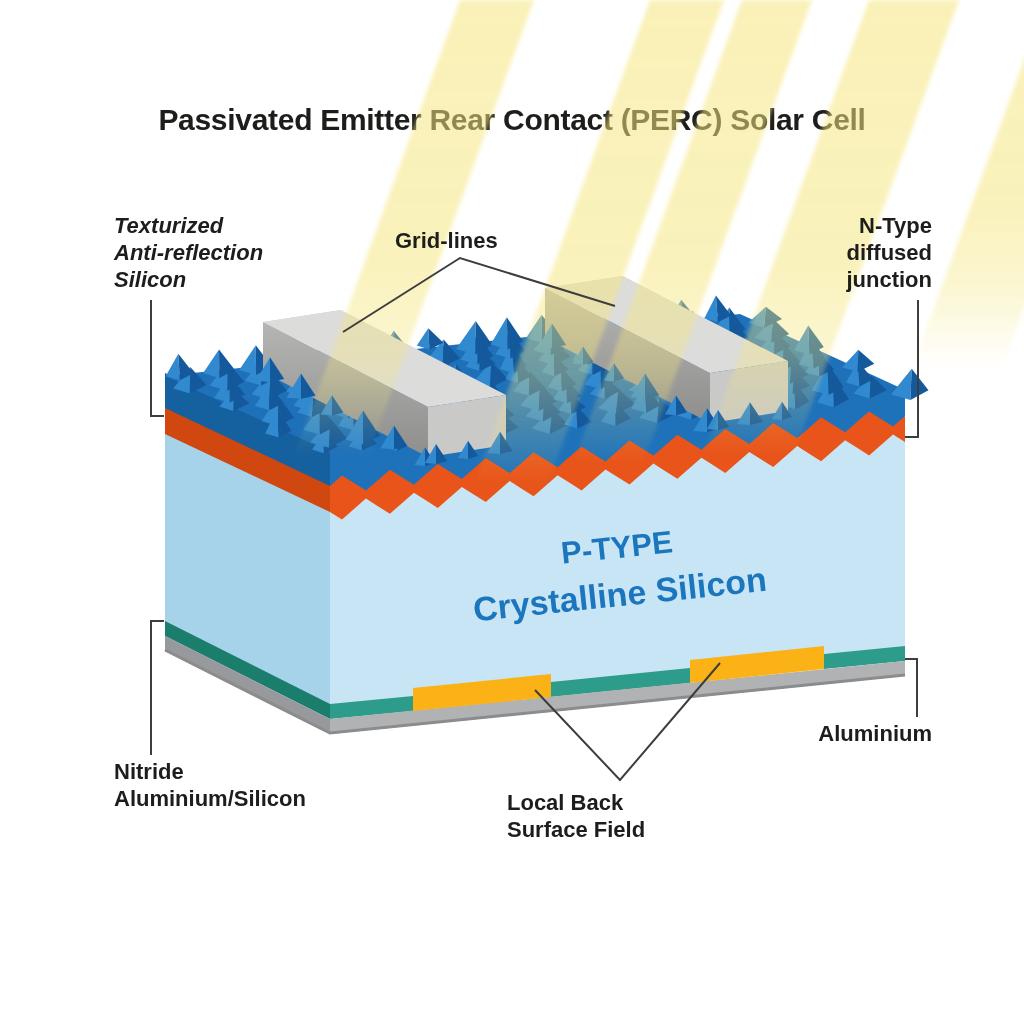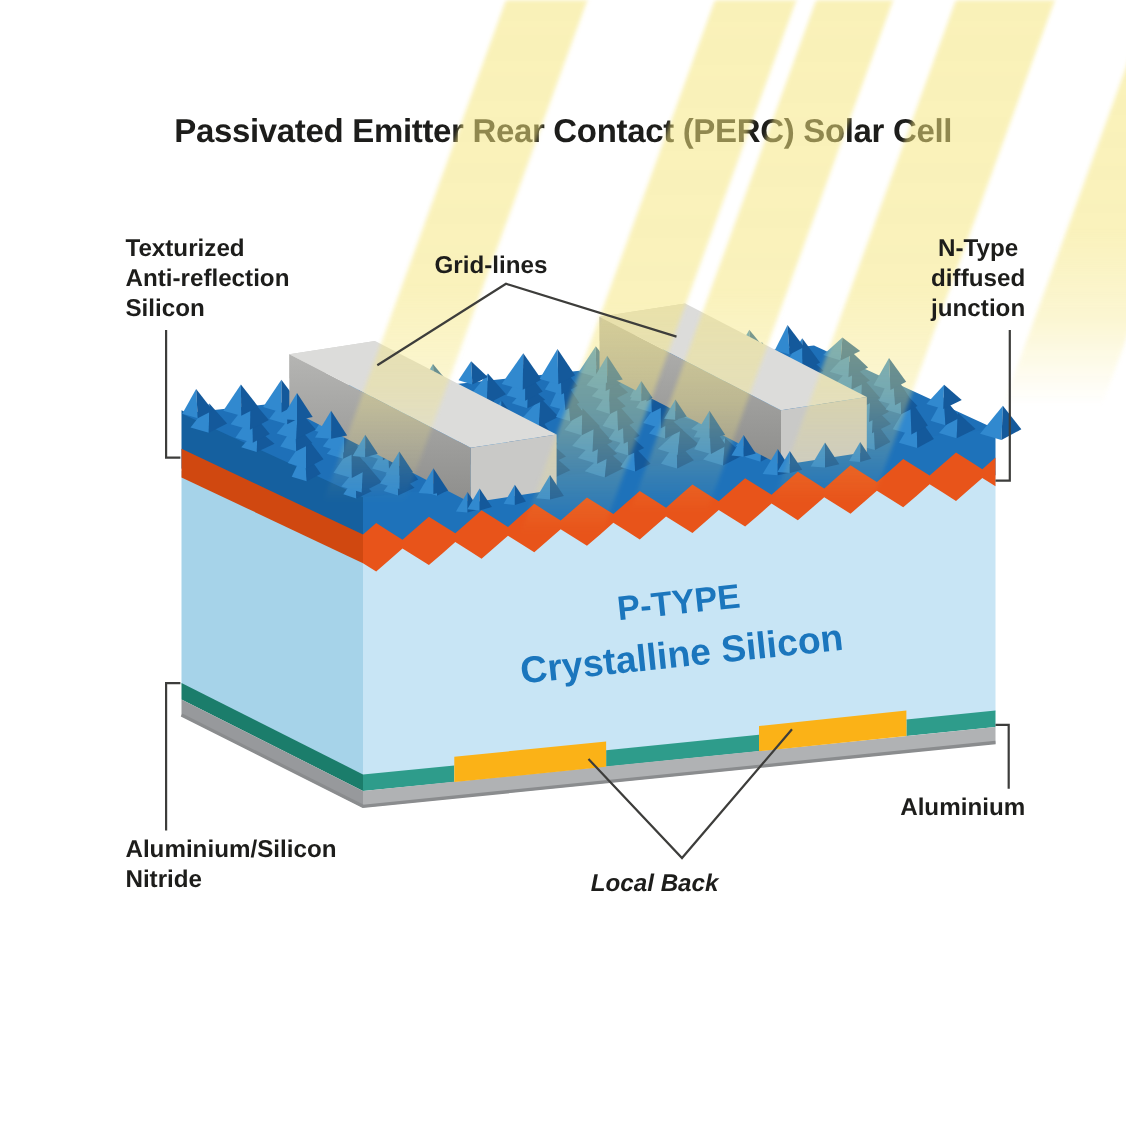--- a/index.html
+++ b/index.html
@@ -9,21 +9,21 @@
   #diagram{left:0;top:0;width:1024px;height:1024px;z-index:1;}
   .title{left:0;top:103px;width:1024px;margin:0;text-align:center;
          font-size:30px;font-weight:bold;letter-spacing:-0.3px;
          color:#1D1D1B;z-index:2;}
   .beam{top:0;transform-origin:0 0;transform:skewX(-20deg);
         filter:blur(2px);z-index:3;pointer-events:none;}
   #callouts{left:0;top:0;width:1024px;height:1024px;z-index:4;pointer-events:none;}
   .lbl{font-weight:bold;font-size:22px;line-height:27px;color:#1D1D1B;
        z-index:5;white-space:nowrap;}
   .lbl.center{text-align:left;}
-  .lbl.right{text-align:center;}
+  .lbl.right{text-align:right;}
   svg text{font-family:"Liberation Sans", sans-serif;}
 </style>
 </head>
 <body>
 
 <svg id="diagram" class="abs" viewBox="0 0 1024 1024">
   <defs>
     <linearGradient id="barSideGrad" x1="0" y1="0" x2="0" y2="1">
       <stop offset="0" stop-color="#B5B5B3"></stop>
       <stop offset="1" stop-color="#8E8E8C"></stop>
@@ -385,31 +385,32 @@
 
 <svg id="callouts" class="abs" viewBox="0 0 1024 1024">
   <path fill="none" stroke-width="2" d="M151,300 L151,416 L164,416" stroke="#3D3D3B"></path>
   <path fill="none" stroke-width="2" d="M343,332 L460,258 L615,306" stroke="#3D3D3B"></path>
   <path fill="none" stroke-width="2" d="M918,300 L918,437 L905,437" stroke="#3D3D3B"></path>
   <path fill="none" stroke-width="2" d="M164,621 L151,621 L151,755" stroke="#3D3D3B"></path>
   <path fill="none" stroke-width="2" d="M535,690 L620,780 L720,663" stroke="#3D3D3B"></path>
   <path fill="none" stroke-width="2" d="M905,659 L917,659 L917,717" stroke="#3D3D3B"></path>
 </svg>
 
-<div class="lbl abs" style="left:114px;top:212px;">
+<div class="lbl abs" style="left:114px;top:212px;font-style:italic;">
   <div>Texturized</div>
   <div>Anti-reflection</div>
   <div>Silicon</div>
 </div>
 <div class="lbl abs center" style="left:395px;top:227px;width:120px;">Grid-lines</div>
 <div class="lbl abs right" style="right:92px;top:212px;">
   <div>N-Type</div>
   <div>diffused</div>
   <div>junction</div>
 </div>
 <div class="lbl abs" style="left:114px;top:758px;">
+  <div>Nitride</div>
   <div>Aluminium/Silicon</div>
-  <div>Nitride</div>
 </div>
-<div class="lbl abs center" style="left:537px;top:789px;width:160px;font-style:italic;">
+<div class="lbl abs center" style="left:507px;top:789px;width:160px;">
   <div>Local Back</div>
+  <div>Surface Field</div>
 </div>
 <div class="lbl abs right" style="right:92px;top:720px;">Aluminium</div>
 
 </body></html>

